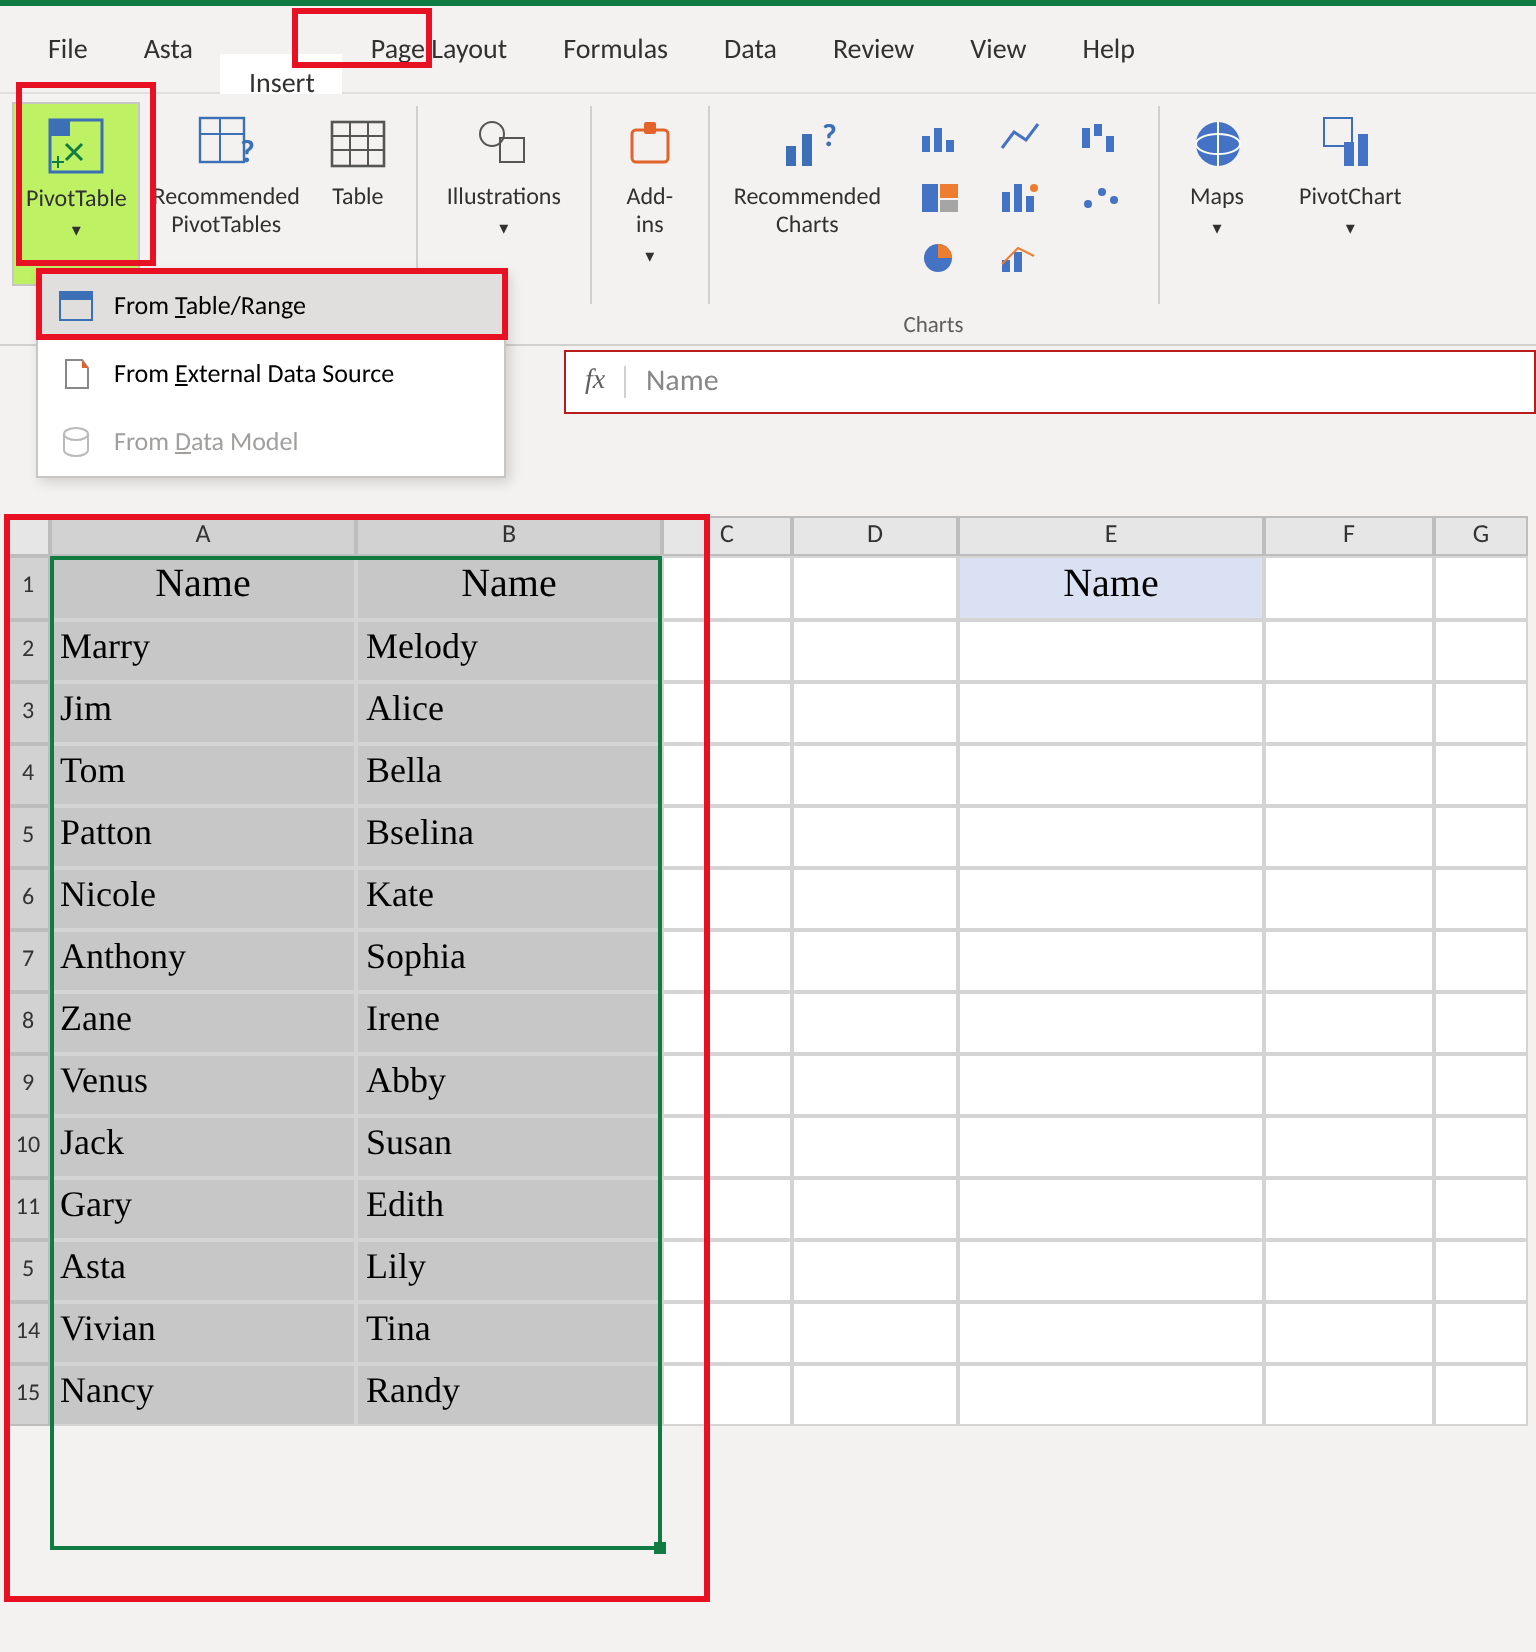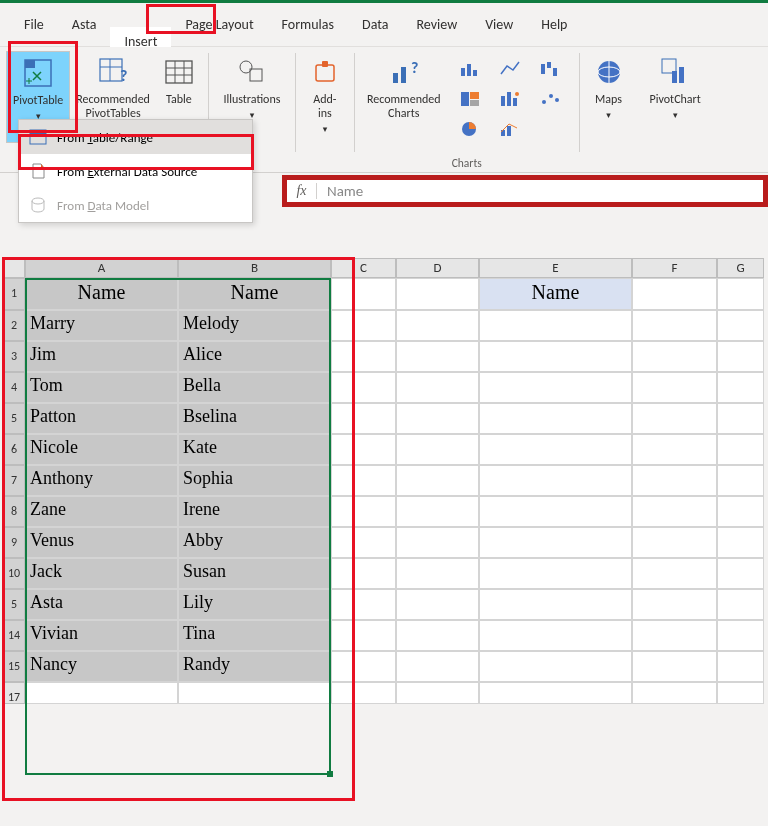--- a/index.html
+++ b/index.html
@@ -64,21 +64,21 @@
     font-size: 12px;
     color: #323130;
     cursor: pointer;
     height: 92px;
   }
   .rb-btn .icon { width: 34px; height: 34px; margin-bottom: 4px; display:flex; align-items:center; justify-content:center; }
   .rb-btn .lbl { line-height: 1.15; }
   .rb-btn .dd { font-size: 9px; margin-top: 2px; }
 
   .pivot-btn {
-    background: #7dd3fc;
+    background: #bef264;
     border: 1px solid #c8c6c4;
   }
 
   .group-label {
     position: absolute;
     bottom: 2px;
     left: 0; right: 0;
     text-align: center;
     font-size: 11.5px;
     color: #605e5c;
@@ -93,21 +93,21 @@
     margin: 4px 4px 0 4px;
   }
   .charts-mini div {
     display:flex; align-items:center; justify-content:center;
     cursor:pointer;
   }
 
   
   .pivot-menu {
     position: absolute;
-    top: 116px;
+    top: 132px;
     left: 18px;
     width: 235px;
     background: #fff;
     border: 1px solid #c8c6c4;
     box-shadow: 2px 2px 6px rgba(0,0,0,0.15);
     z-index: 20;
   }
   .pivot-menu .item {
     display: flex;
     align-items: center;
@@ -123,21 +123,21 @@
   
   .fx-bar {
     position: absolute;
     top: 172px;
     left: 282px;
     right: 0;
     height: 32px;
     display: flex;
     align-items: center;
     background: #fff;
-    border: 5px solid #b91c1c;
+    border: 1px solid #b91c1c;
   }
   .fx-sym {
     width: 30px;
     text-align: center;
     font-style: italic;
     color: #605e5c;
     border-right: 1px solid #d2d0ce;
     font-family: "Times New Roman", serif;
     font-size: 14px;
   }
@@ -558,20 +558,30 @@
         <div class="row-h sel">10</div>
         <div class="cell cA sel-cell">Jack</div>
         <div class="cell cB sel-cell">Susan</div>
         <div class="cell cC"></div>
         <div class="cell cD"></div>
         <div class="cell cE"></div>
         <div class="cell cF"></div>
         <div class="cell cG"></div>
       </div>
       <div class="row">
+        <div class="row-h sel">11</div>
+        <div class="cell cA sel-cell">Gary</div>
+        <div class="cell cB sel-cell">Edith</div>
+        <div class="cell cC"></div>
+        <div class="cell cD"></div>
+        <div class="cell cE"></div>
+        <div class="cell cF"></div>
+        <div class="cell cG"></div>
+      </div>
+      <div class="row">
         <div class="row-h sel">5</div>
         <div class="cell cA sel-cell">Asta</div>
         <div class="cell cB sel-cell">Lily</div>
         <div class="cell cC"></div>
         <div class="cell cD"></div>
         <div class="cell cE"></div>
         <div class="cell cF"></div>
         <div class="cell cG"></div>
       </div>
       <div class="row">
@@ -581,30 +591,20 @@
         <div class="cell cC"></div>
         <div class="cell cD"></div>
         <div class="cell cE"></div>
         <div class="cell cF"></div>
         <div class="cell cG"></div>
       </div>
       <div class="row">
         <div class="row-h sel">15</div>
         <div class="cell cA sel-cell">Nancy</div>
         <div class="cell cB sel-cell">Randy</div>
-        <div class="cell cC"></div>
-        <div class="cell cD"></div>
-        <div class="cell cE"></div>
-        <div class="cell cF"></div>
-        <div class="cell cG"></div>
-      </div>
-      <div class="row last">
-        <div class="row-h">17</div>
-        <div class="cell cA"></div>
-        <div class="cell cB"></div>
         <div class="cell cC"></div>
         <div class="cell cD"></div>
         <div class="cell cE"></div>
         <div class="cell cF"></div>
         <div class="cell cG"></div>
       </div>
     </div>
 
   <div class="marquee" style="top:20px; left:22px; width:306px; height:497px;"></div>
 </div>

